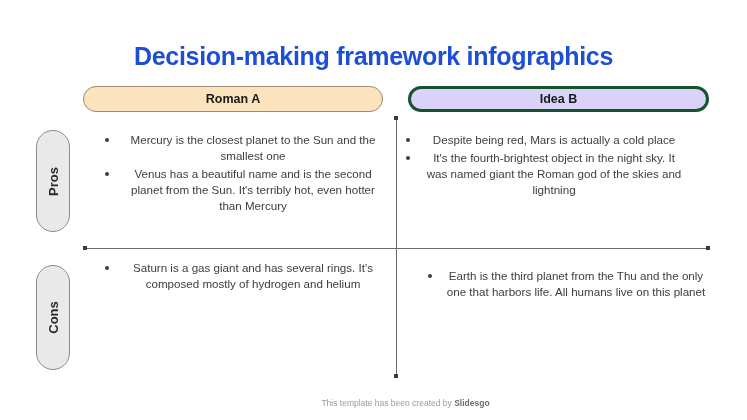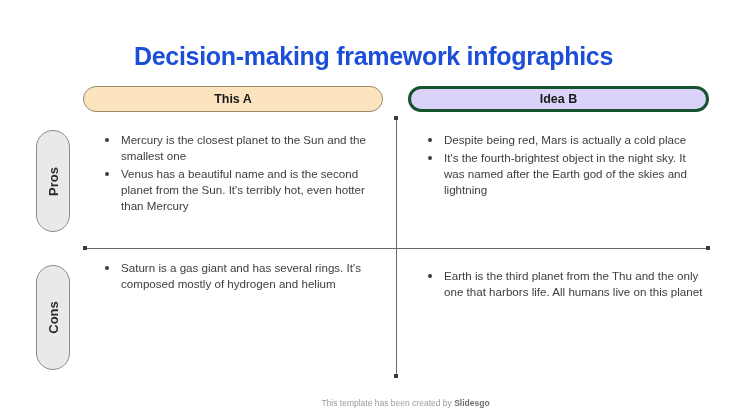--- a/index.html
+++ b/index.html
@@ -108,23 +108,24 @@
   }
   .dot-left  { left: 83px;  top: 246px; }
   .dot-right { left: 706px; top: 246px; }
   .dot-top   { left: 394px; top: 116px; }
   .dot-bottom{ left: 394px; top: 374px; }
 
   
   .cell {
     position: absolute;
     box-sizing: border-box;
+    text-align: center;
   }
   .cell-a-pros { left: 95px;  top: 132px; width: 290px; }
-  .cell-b-pros { left: 418px; top: 132px; width: 290px; }
+  .cell-b-pros { left: 396px; top: 132px; width: 290px; }
   .cell-a-cons { left: 95px;  top: 260px; width: 290px; }
   .cell-b-cons { left: 418px; top: 268px; width: 290px; }
 
   ul.bullets {
     margin: 0;
     padding: 0 0 0 26px;
     list-style: none;
   }
   ul.bullets li {
     position: relative;
@@ -161,21 +162,21 @@
   }
 </style>
 </head>
 <body>
 
 <div class="slide">
 
   <div class="title">Decision-making framework infographics</div>
 
   <div class="col-pill col-pill-a">
-    <span>This A</span>
+    <span>Roman A</span>
   </div>
   <div class="col-pill col-pill-b">
     <span>Idea B</span>
   </div>
 
   <div class="row-pill row-pill-pros">
     <span>Pros</span>
   </div>
   <div class="row-pill row-pill-cons">
     <span>Cons</span>
@@ -191,21 +192,21 @@
   <div class="cell cell-a-pros">
     <ul class="bullets">
       <li>Mercury is the closest planet to the Sun and the smallest one</li>
       <li>Venus has a beautiful name and is the second planet from the Sun. It's terribly hot, even hotter than Mercury</li>
     </ul>
   </div>
 
   <div class="cell cell-b-pros">
     <ul class="bullets">
       <li>Despite being red, Mars is actually a cold place</li>
-      <li>It's the fourth-brightest object in the night sky. It was named after the Earth god of the skies and lightning</li>
+      <li>It's the fourth-brightest object in the night sky. It was named giant the Roman god of the skies and lightning</li>
     </ul>
   </div>
 
   <div class="cell cell-a-cons">
     <ul class="bullets">
       <li>Saturn is a gas giant and has several rings. It's composed mostly of hydrogen and helium</li>
     </ul>
   </div>
 
   <div class="cell cell-b-cons">

